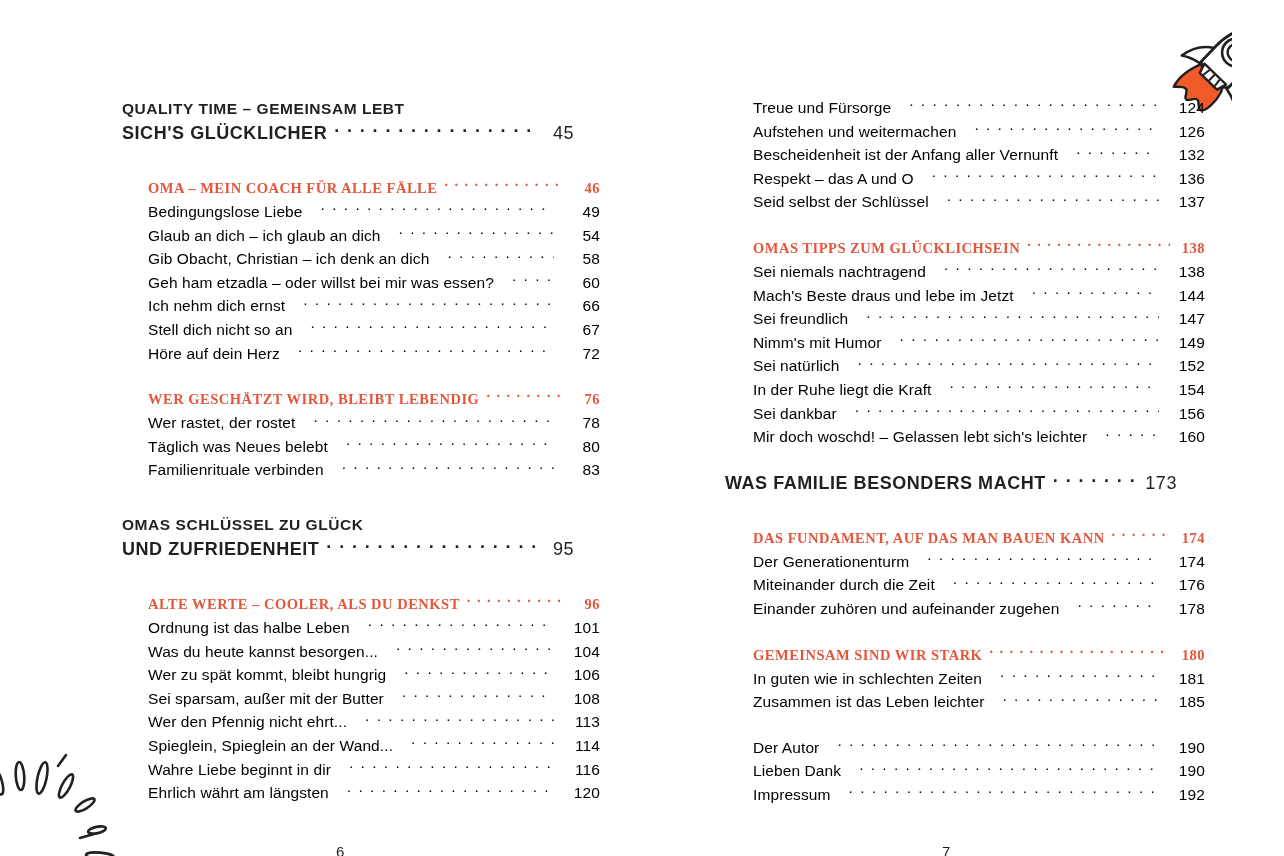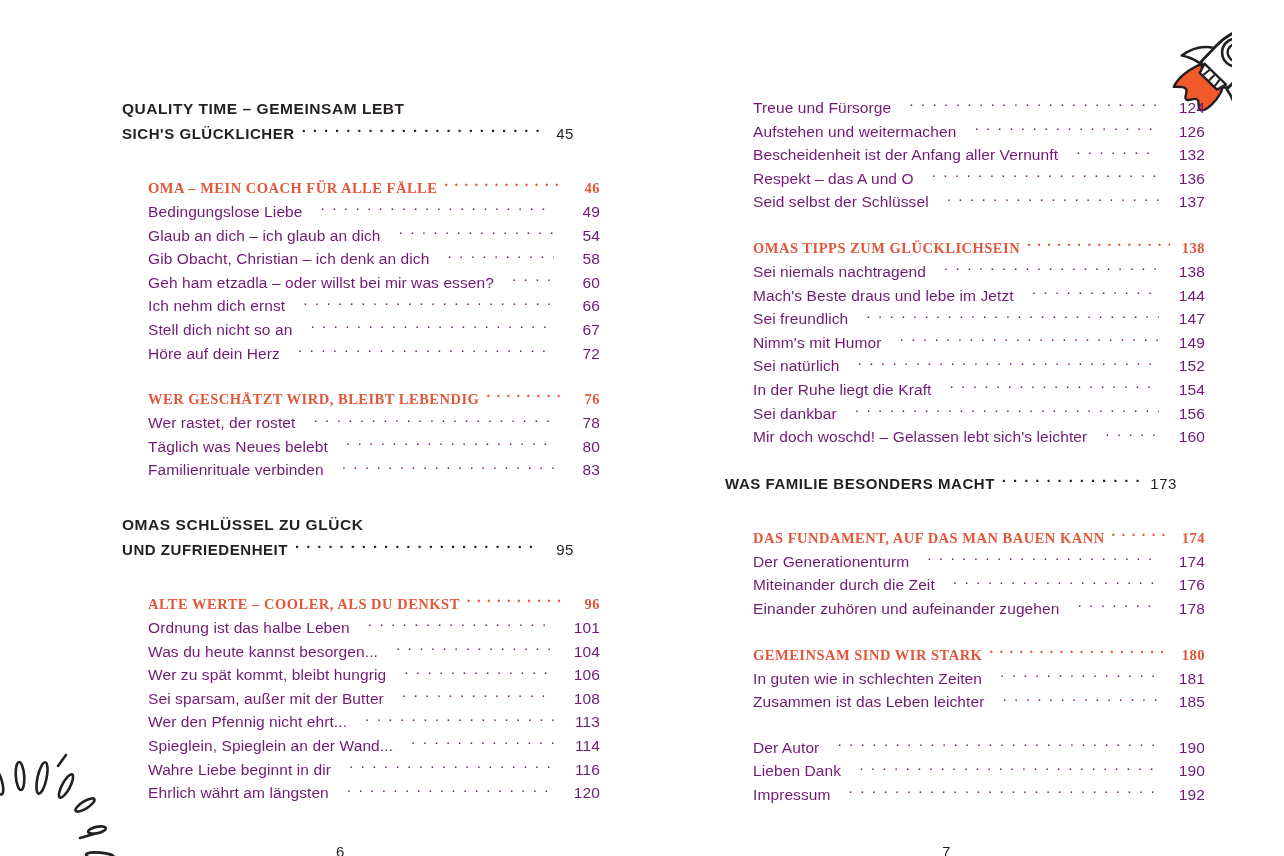--- a/index.html
+++ b/index.html
@@ -72,21 +72,21 @@
   }
   .toc-row .pageno {
     flex: 0 0 auto;
     text-align: right;
     min-width: 30px;
   }
 
   
   .part {
     font-weight: bold;
-    font-size: 15px;
+    font-size: 18px;
     letter-spacing: 0.55px;
     color: #231f20;
     line-height: 25px;
   }
   .part .leader::before { font-weight: bold; letter-spacing: 1.4px; }
   .part .pageno { font-weight: normal; }
   .part-line {
     font-weight: bold;
     font-size: 15.5px;
     letter-spacing: 0.55px;
@@ -104,21 +104,21 @@
     line-height: 24px;
     margin-left: 26px;
     font-family: Liberation Serif, serif;
   }
   .chapter .leader::before { font-weight: bold; letter-spacing: 1.4px; }
 
   
   .entry {
     font-size: 15.5px;
     font-weight: 400;
-    color: #701a75;
+    color: #000000;
     line-height: 23.6px;
     margin-left: 26px;
     letter-spacing: 0.1px;
     gap: 11px;
   }
   .entry .leader::before { letter-spacing: 1.5px; }
 
   
   #col-right .entry,
   #col-right .chapter { margin-left: 28px; }

